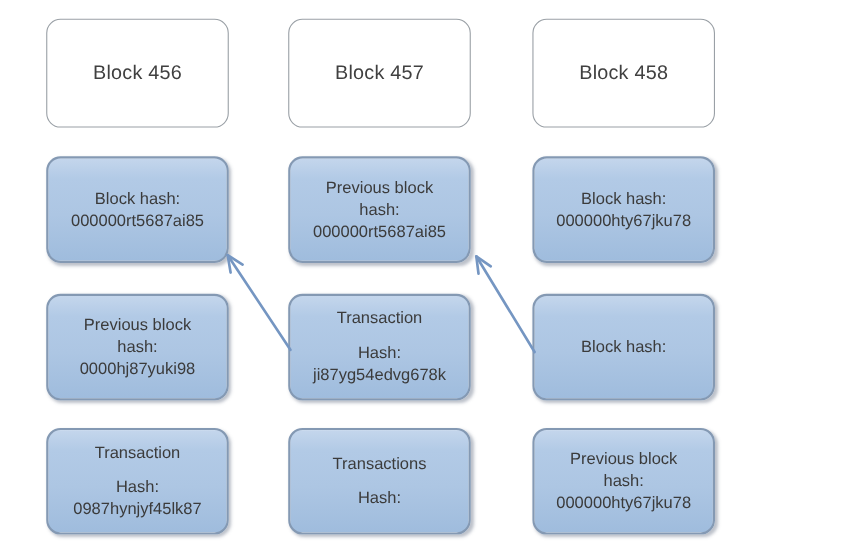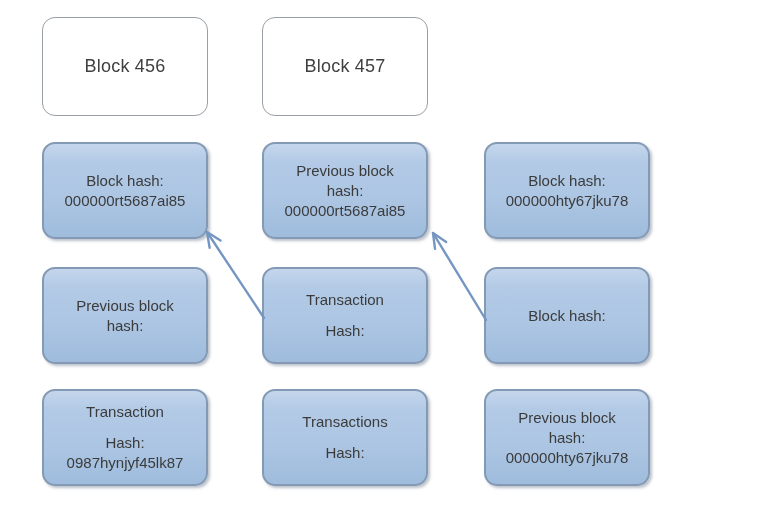--- a/index.html
+++ b/index.html
@@ -45,44 +45,49 @@
   <div class="header-box col1 row0">
     <span>Block 456</span>
   </div>
   <div class="hash-box col1 row1">
     <span class="line">Block hash:</span>
     <span class="line">000000rt5687ai85</span>
   </div>
   <div class="hash-box col1 row2">
     <span class="line">Previous block</span>
     <span class="line">hash:</span>
+    <span class="line">0000hj87yuki98</span>
   </div>
   <div class="hash-box col1 row3">
     <span class="line para">Transaction</span>
     <span class="line">Hash:</span>
     <span class="line">0987hynjyf45lk87</span>
   </div>
 
   <div class="header-box col2 row0">
     <span>Block 457</span>
   </div>
   <div class="hash-box col2 row1">
     <span class="line">Previous block</span>
     <span class="line">hash:</span>
     <span class="line">000000rt5687ai85</span>
   </div>
   <div class="hash-box col2 row2">
     <span class="line para">Transaction</span>
     <span class="line">Hash:</span>
+    <span class="line">ji87yg54edvg678k</span>
   </div>
   <div class="hash-box col2 row3">
     <span class="line para">Transactions</span>
     <span class="line">Hash:</span>
   </div>
 
+  <div class="header-box col3 row0">
+    <span>Block 458</span>
+  </div>
   <div class="hash-box col3 row1">
     <span class="line">Block hash:</span>
     <span class="line">000000hty67jku78</span>
   </div>
   <div class="hash-box col3 row2">
     <span class="line">Block hash:</span>
   </div>
   <div class="hash-box col3 row3">
     <span class="line">Previous block</span>
     <span class="line">hash:</span>

